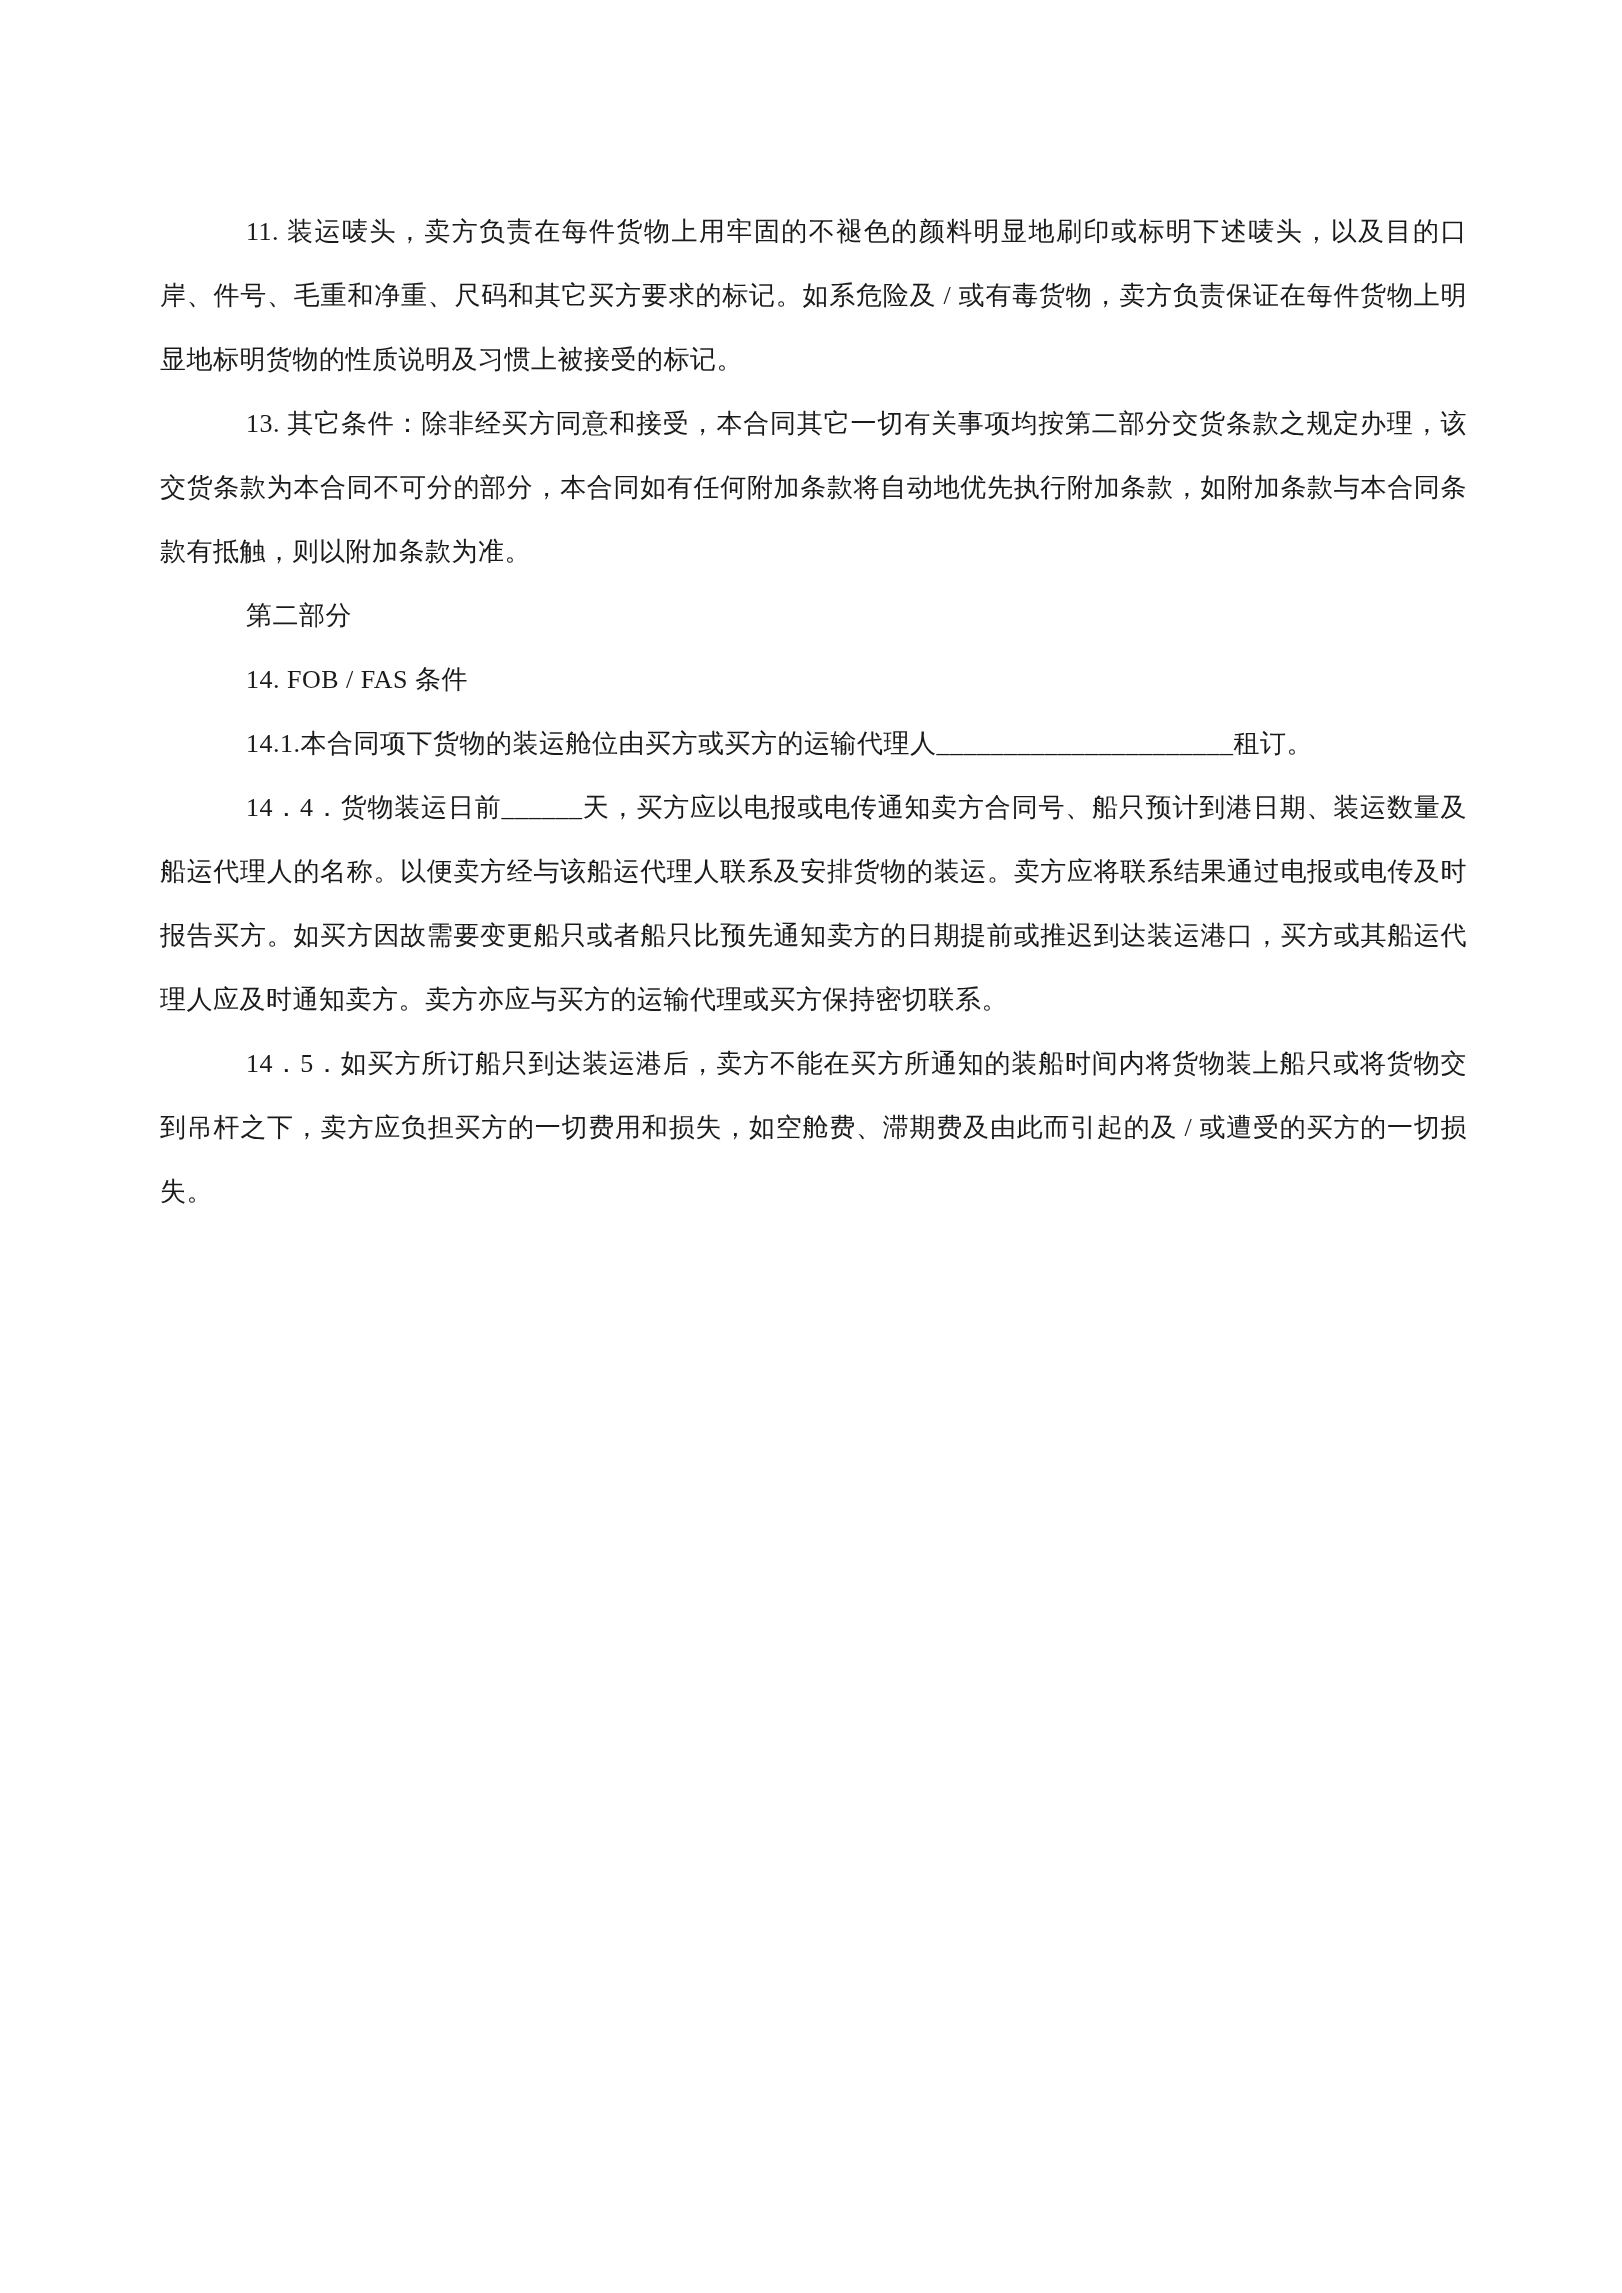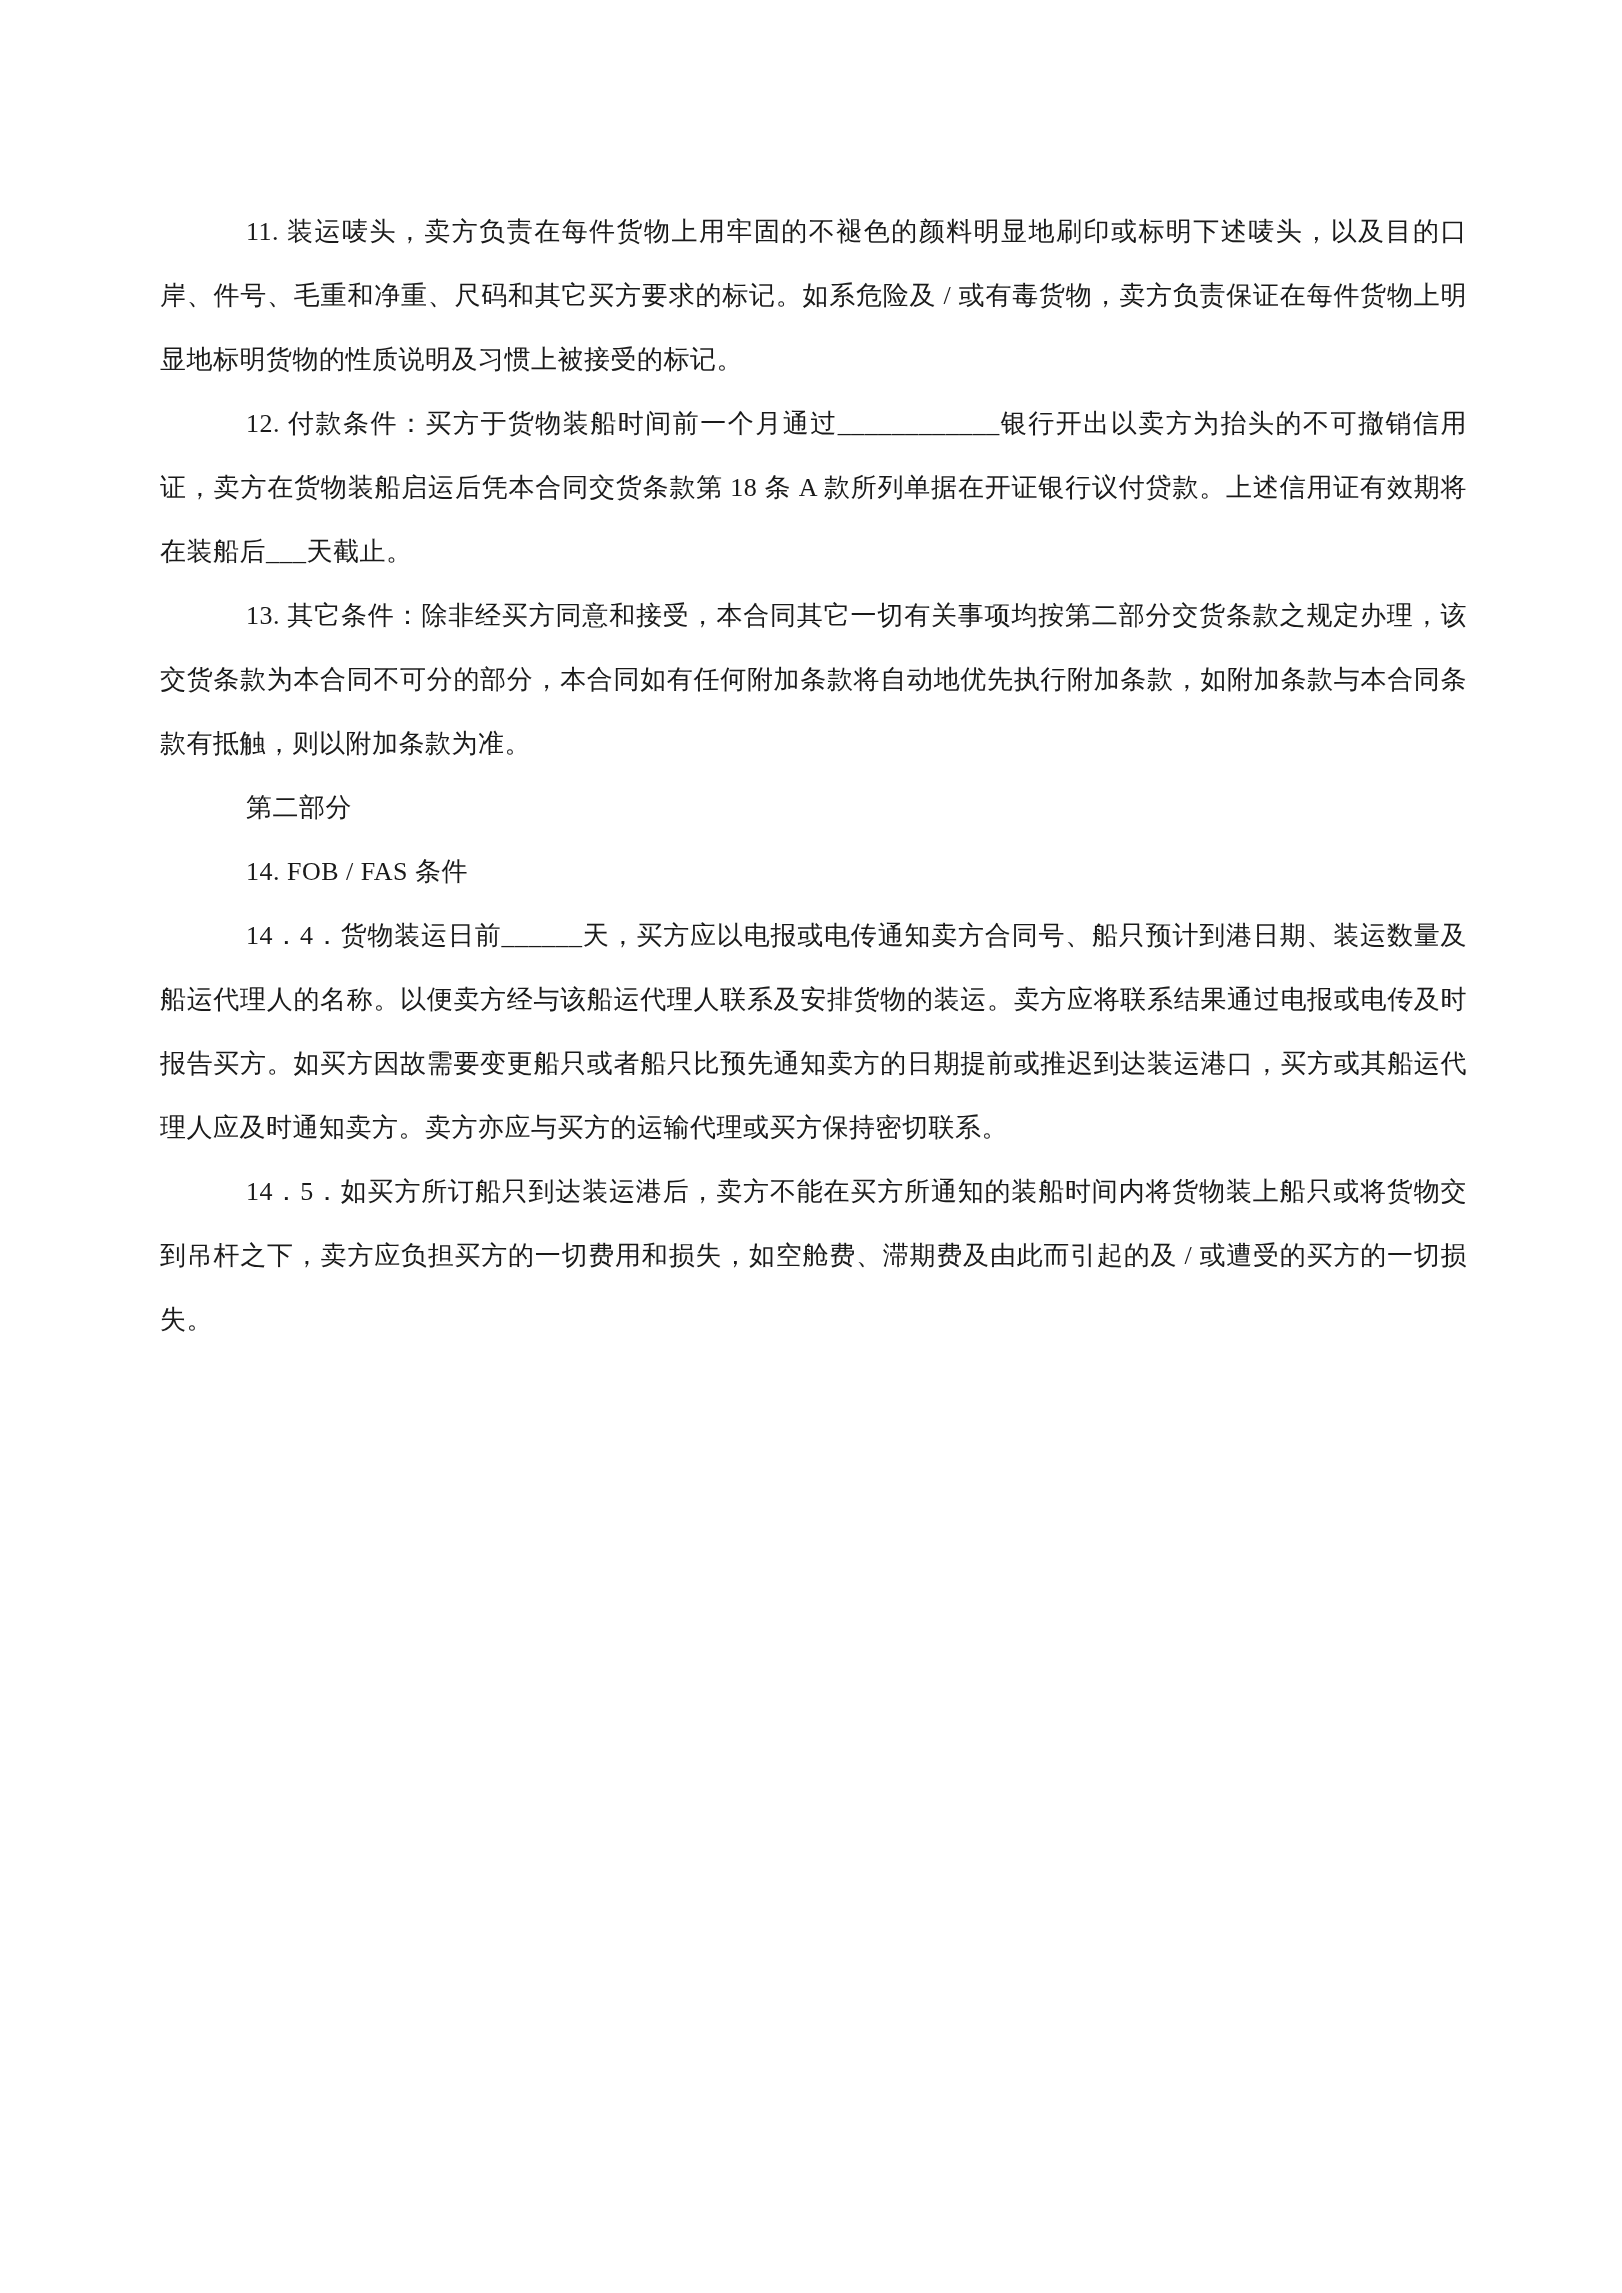--- a/index.html
+++ b/index.html
@@ -34,28 +34,28 @@
     text-align: left;
   }
 </style>
 </head>
 <body>
 
 <div class="page">
 
   <p class="para">11. 装运唛头，卖方负责在每件货物上用牢固的不褪色的颜料明显地刷印或标明下述唛头，以及目的口岸、件号、毛重和净重、尺码和其它买方要求的标记。如系危险及 / 或有毒货物，卖方负责保证在每件货物上明显地标明货物的性质说明及习惯上被接受的标记。</p>
 
-  <p class="para">12. 付款条件：买方于货物装船时间前一个月通过____________银行开出以卖方为抬头的不可撤销信用证，卖方在货物装船启运后凭本合同交货条款第 18 条 A 款所列单据在开证银行议付贷款。上述信用证有效期将在装船后___天截止。</p>
 
   <p class="para">13. 其它条件：除非经买方同意和接受，本合同其它一切有关事项均按第二部分交货条款之规定办理，该交货条款为本合同不可分的部分，本合同如有任何附加条款将自动地优先执行附加条款，如附加条款与本合同条款有抵触，则以附加条款为准。</p>
 
   <p class="para heading">第二部分</p>
 
   <p class="para">14. FOB / FAS 条件</p>
 
+  <p class="para">14.1.本合同项下货物的装运舱位由买方或买方的运输代理人______________________租订。</p>
 
 
 
   <p class="para">14．4．货物装运日前______天，买方应以电报或电传通知卖方合同号、船只预计到港日期、装运数量及船运代理人的名称。以便卖方经与该船运代理人联系及安排货物的装运。卖方应将联系结果通过电报或电传及时报告买方。如买方因故需要变更船只或者船只比预先通知卖方的日期提前或推迟到达装运港口，买方或其船运代理人应及时通知卖方。卖方亦应与买方的运输代理或买方保持密切联系。</p>
 
   <p class="para">14．5．如买方所订船只到达装运港后，卖方不能在买方所通知的装船时间内将货物装上船只或将货物交到吊杆之下，卖方应负担买方的一切费用和损失，如空舱费、滞期费及由此而引起的及 / 或遭受的买方的一切损失。</p>
 
 
 </div>
 

